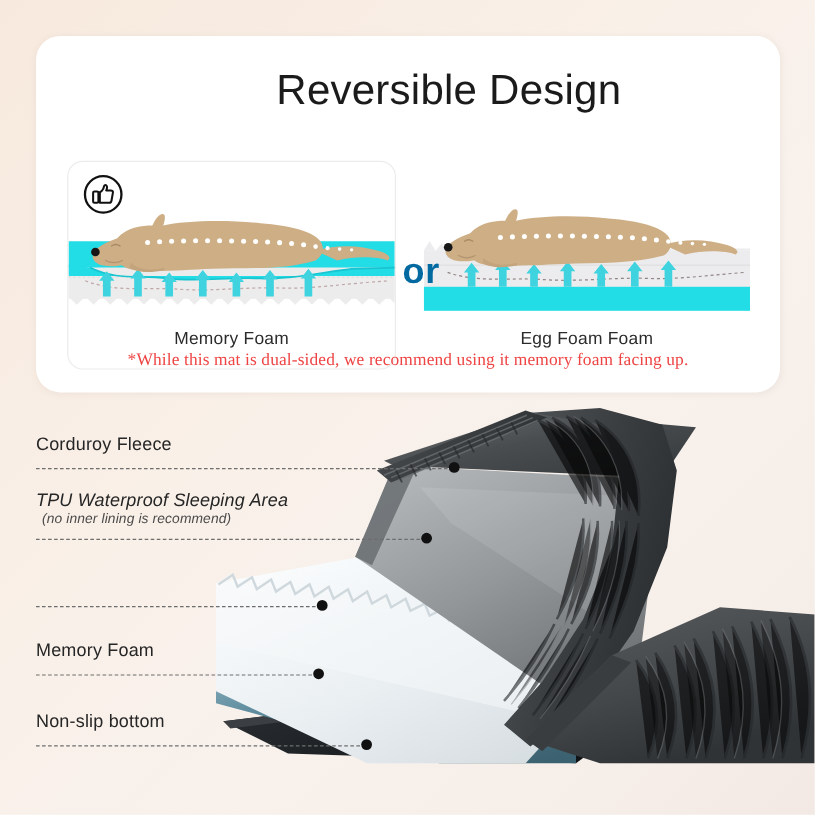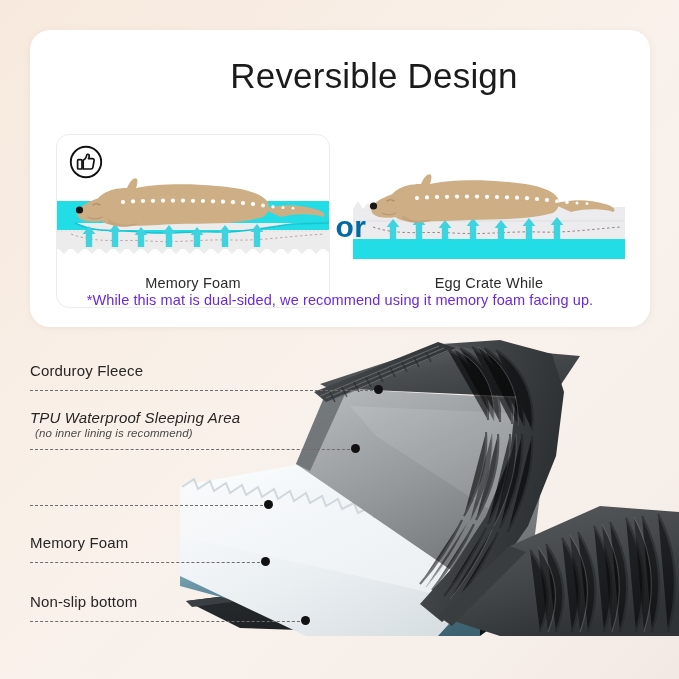--- a/index.html
+++ b/index.html
@@ -99,22 +99,23 @@
     letter-spacing: 0.5px;
   }
 
   #card-footnote {
     position: absolute;
     left: 0;
     top: 262px;
     width: 620px;
     text-align: center;
     font-size: 14.5px;
-    color: #6d28d9;
+    color: #ef4444;
     letter-spacing: 0.1px;
+    font-family: Liberation Serif, serif;
   }
 
   
   #layer-callouts {
     position: absolute;
     left: 0;
     top: 352px;
     width: 679px;
     height: 300px;
   }
@@ -344,21 +345,21 @@
                 <circle cx="194" cy="65" r="2.1"></circle>
               <circle cx="204" cy="66.2" r="1.9"></circle>
                 <circle cx="214" cy="67.3" r="1.7"></circle>
               <circle cx="224" cy="68" r="1.5"></circle>
                 <circle cx="234" cy="68.6" r="1.4"></circle>
             </g>
           </g>
         </g>
       </svg>
     </div>
-    <div class="panel-label">Egg Crate While</div>
+    <div class="panel-label">Egg Foam Foam</div>
   </div>
 
   <div id="or-divider">or</div>
 
   <div id="card-footnote">*While this mat is dual-sided, we recommend using it memory foam facing up.</div>
 </div>
 
 <div id="product-photo">
   <svg width="499" height="320" viewBox="0 0 499 320">
     <defs>

